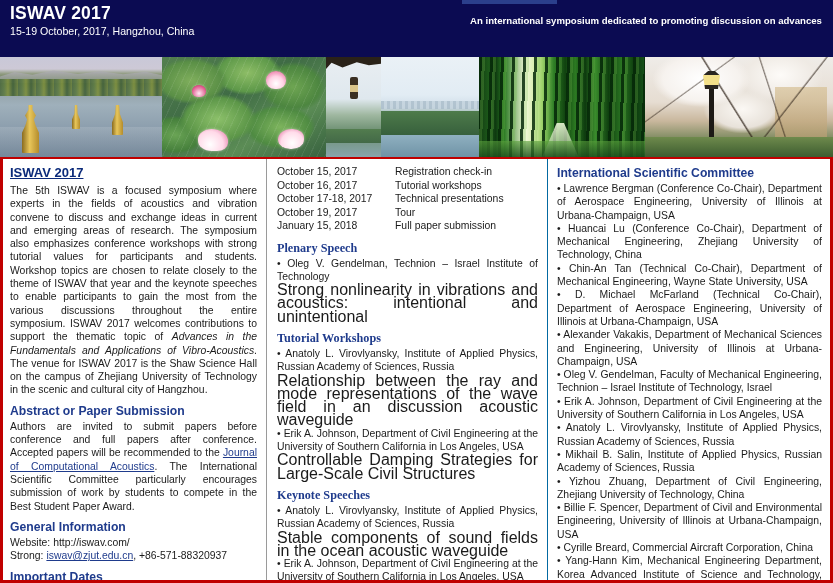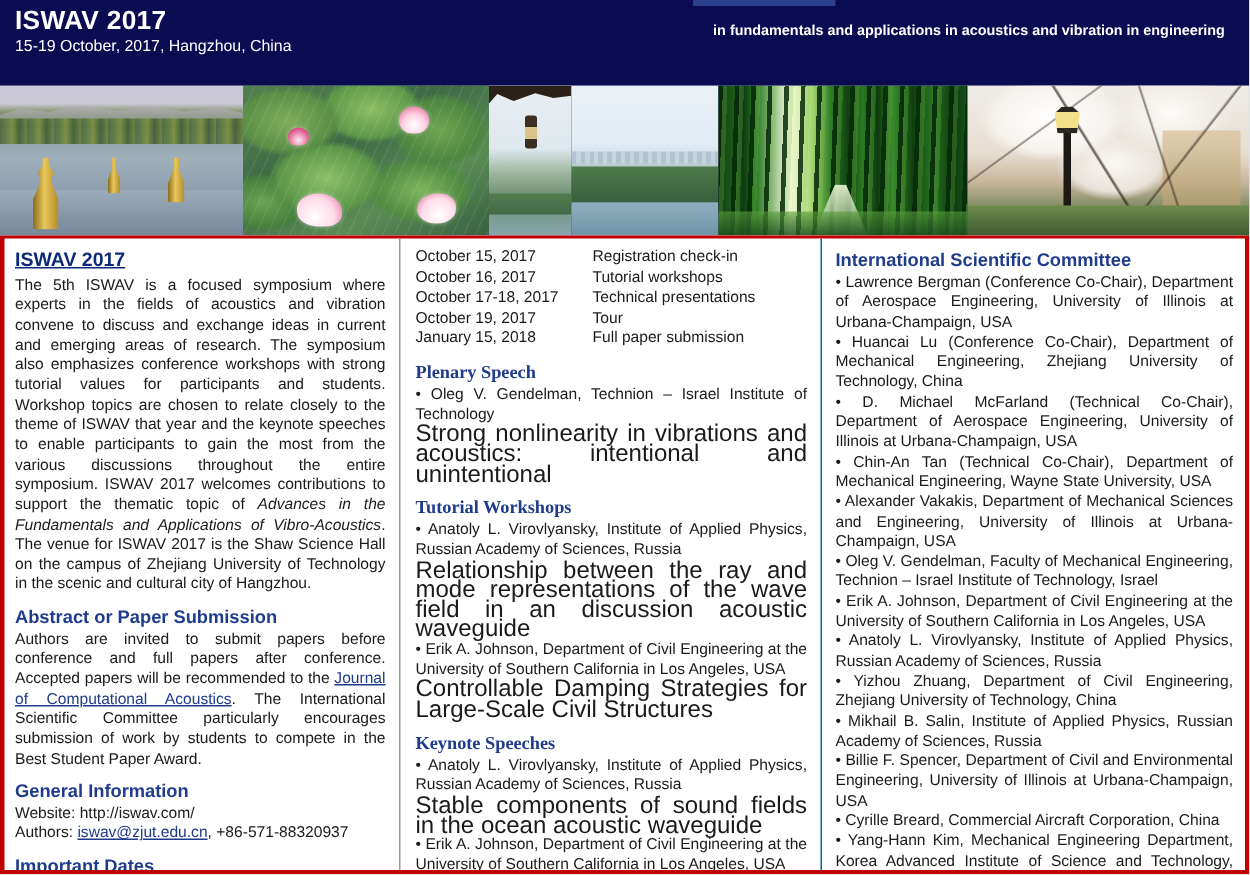--- a/index.html
+++ b/index.html
@@ -319,21 +319,21 @@
 
 <div id="poster">
 
   <div class="header">
     <div class="header-accent"></div>
     <div class="header-left">
       <div class="hdr-title">ISWAV 2017</div>
       <div class="hdr-sub">15-19 October, 2017, Hangzhou, China</div>
     </div>
     <div class="header-right">
-      <div>in fundamentals and applications in acoustics and vibration in engineering</div>
+      <div>An international symposium dedicated to promoting discussion on advances</div>
     </div>
   </div>
 
   <div class="photo-strip">
     <div class="photo p1">
       <div class="hill"></div>
       <div class="trees"></div>
       <div class="refl"></div>
       <div class="pagoda pg-a"></div>
       <div class="pagoda pg-b"></div>
@@ -380,21 +380,21 @@
 
       <div class="spacer6"></div>
 
       <div class="sec-title">Abstract or Paper Submission</div>
       <p class="body"><span>Authors are invited to submit papers before conference and full papers after conference.  Accepted papers will be recommended to the </span><a class="link" href="#">Journal of Computational Acoustics</a><span>.  The International Scientific Committee particularly encourages submission of work by students to compete in the Best Student Paper Award.</span></p>
 
       <div class="spacer6"></div>
 
       <div class="sec-title">General Information</div>
       <div class="gen-line"><span>Website: </span><span>http://iswav.com/</span></div>
-      <div class="gen-line"><span>Authors: </span><a class="link" href="#">iswav@zjut.edu.cn</a><span>, +86-571-88320937</span></div>
+      <div class="gen-line"><span>Strong: </span><a class="link" href="#">iswav@zjut.edu.cn</a><span>, +86-571-88320937</span></div>
 
       <div class="spacer6"></div>
 
       <div class="sec-title">Important Dates</div>
 
     </div>
 
     <div class="col col-mid">
 
       <table class="dates mid">
@@ -447,28 +447,28 @@
         <p class="who">• Erik A. Johnson, Department of Civil Engineering at the University of Southern California in Los Angeles, USA</p>
         <p class="topic">Substructure Parameter Identification for Shear Structures and Model Calibration for a Full-Scale Experimental Building Structure</p>
       </div>
     </div>
 
     <div class="col col-right">
       <div class="sec-title">International Scientific Committee</div>
 
       <p class="member">• Lawrence Bergman (Conference Co-Chair), Department of Aerospace Engineering, University of Illinois at Urbana-Champaign, USA</p>
       <p class="member">• Huancai Lu (Conference Co-Chair), Department of Mechanical Engineering, Zhejiang University of Technology, China</p>
+      <p class="member">• Chin-An Tan (Technical Co-Chair), Department of Mechanical Engineering, Wayne State University, USA</p>
       <p class="member">• D. Michael McFarland (Technical Co-Chair), Department of Aerospace Engineering, University of Illinois at Urbana-Champaign, USA</p>
-      <p class="member">• Chin-An Tan (Technical Co-Chair), Department of Mechanical Engineering, Wayne State University, USA</p>
       <p class="member">• Alexander Vakakis, Department of Mechanical Sciences and Engineering, University of Illinois at Urbana-Champaign, USA</p>
       <p class="member">• Oleg V. Gendelman, Faculty of Mechanical Engineering, Technion – Israel Institute of Technology, Israel</p>
       <p class="member">• Erik A. Johnson, Department of Civil Engineering at the University of Southern California in Los Angeles, USA</p>
       <p class="member">• Anatoly L. Virovlyansky, Institute of Applied Physics, Russian Academy of Sciences, Russia</p>
+      <p class="member">• Mikhail B. Salin, Institute of Applied Physics, Russian Academy of Sciences, Russia</p>
       <p class="member">• Yizhou Zhuang, Department of Civil Engineering, Zhejiang University of Technology, China</p>
-      <p class="member">• Mikhail B. Salin, Institute of Applied Physics, Russian Academy of Sciences, Russia</p>
       <p class="member">• Billie F. Spencer, Department of Civil and Environmental Engineering, University of Illinois at Urbana-Champaign, USA</p>
       <p class="member">• Cyrille Breard, Commercial Aircraft Corporation, China</p>
       <p class="member">• Yang-Hann Kim, Mechanical Engineering Department, Korea Advanced Institute of Science and Technology, KAIST, Korea</p>
 
     </div>
 
   </div>
 </div>
 
 </body></html>

